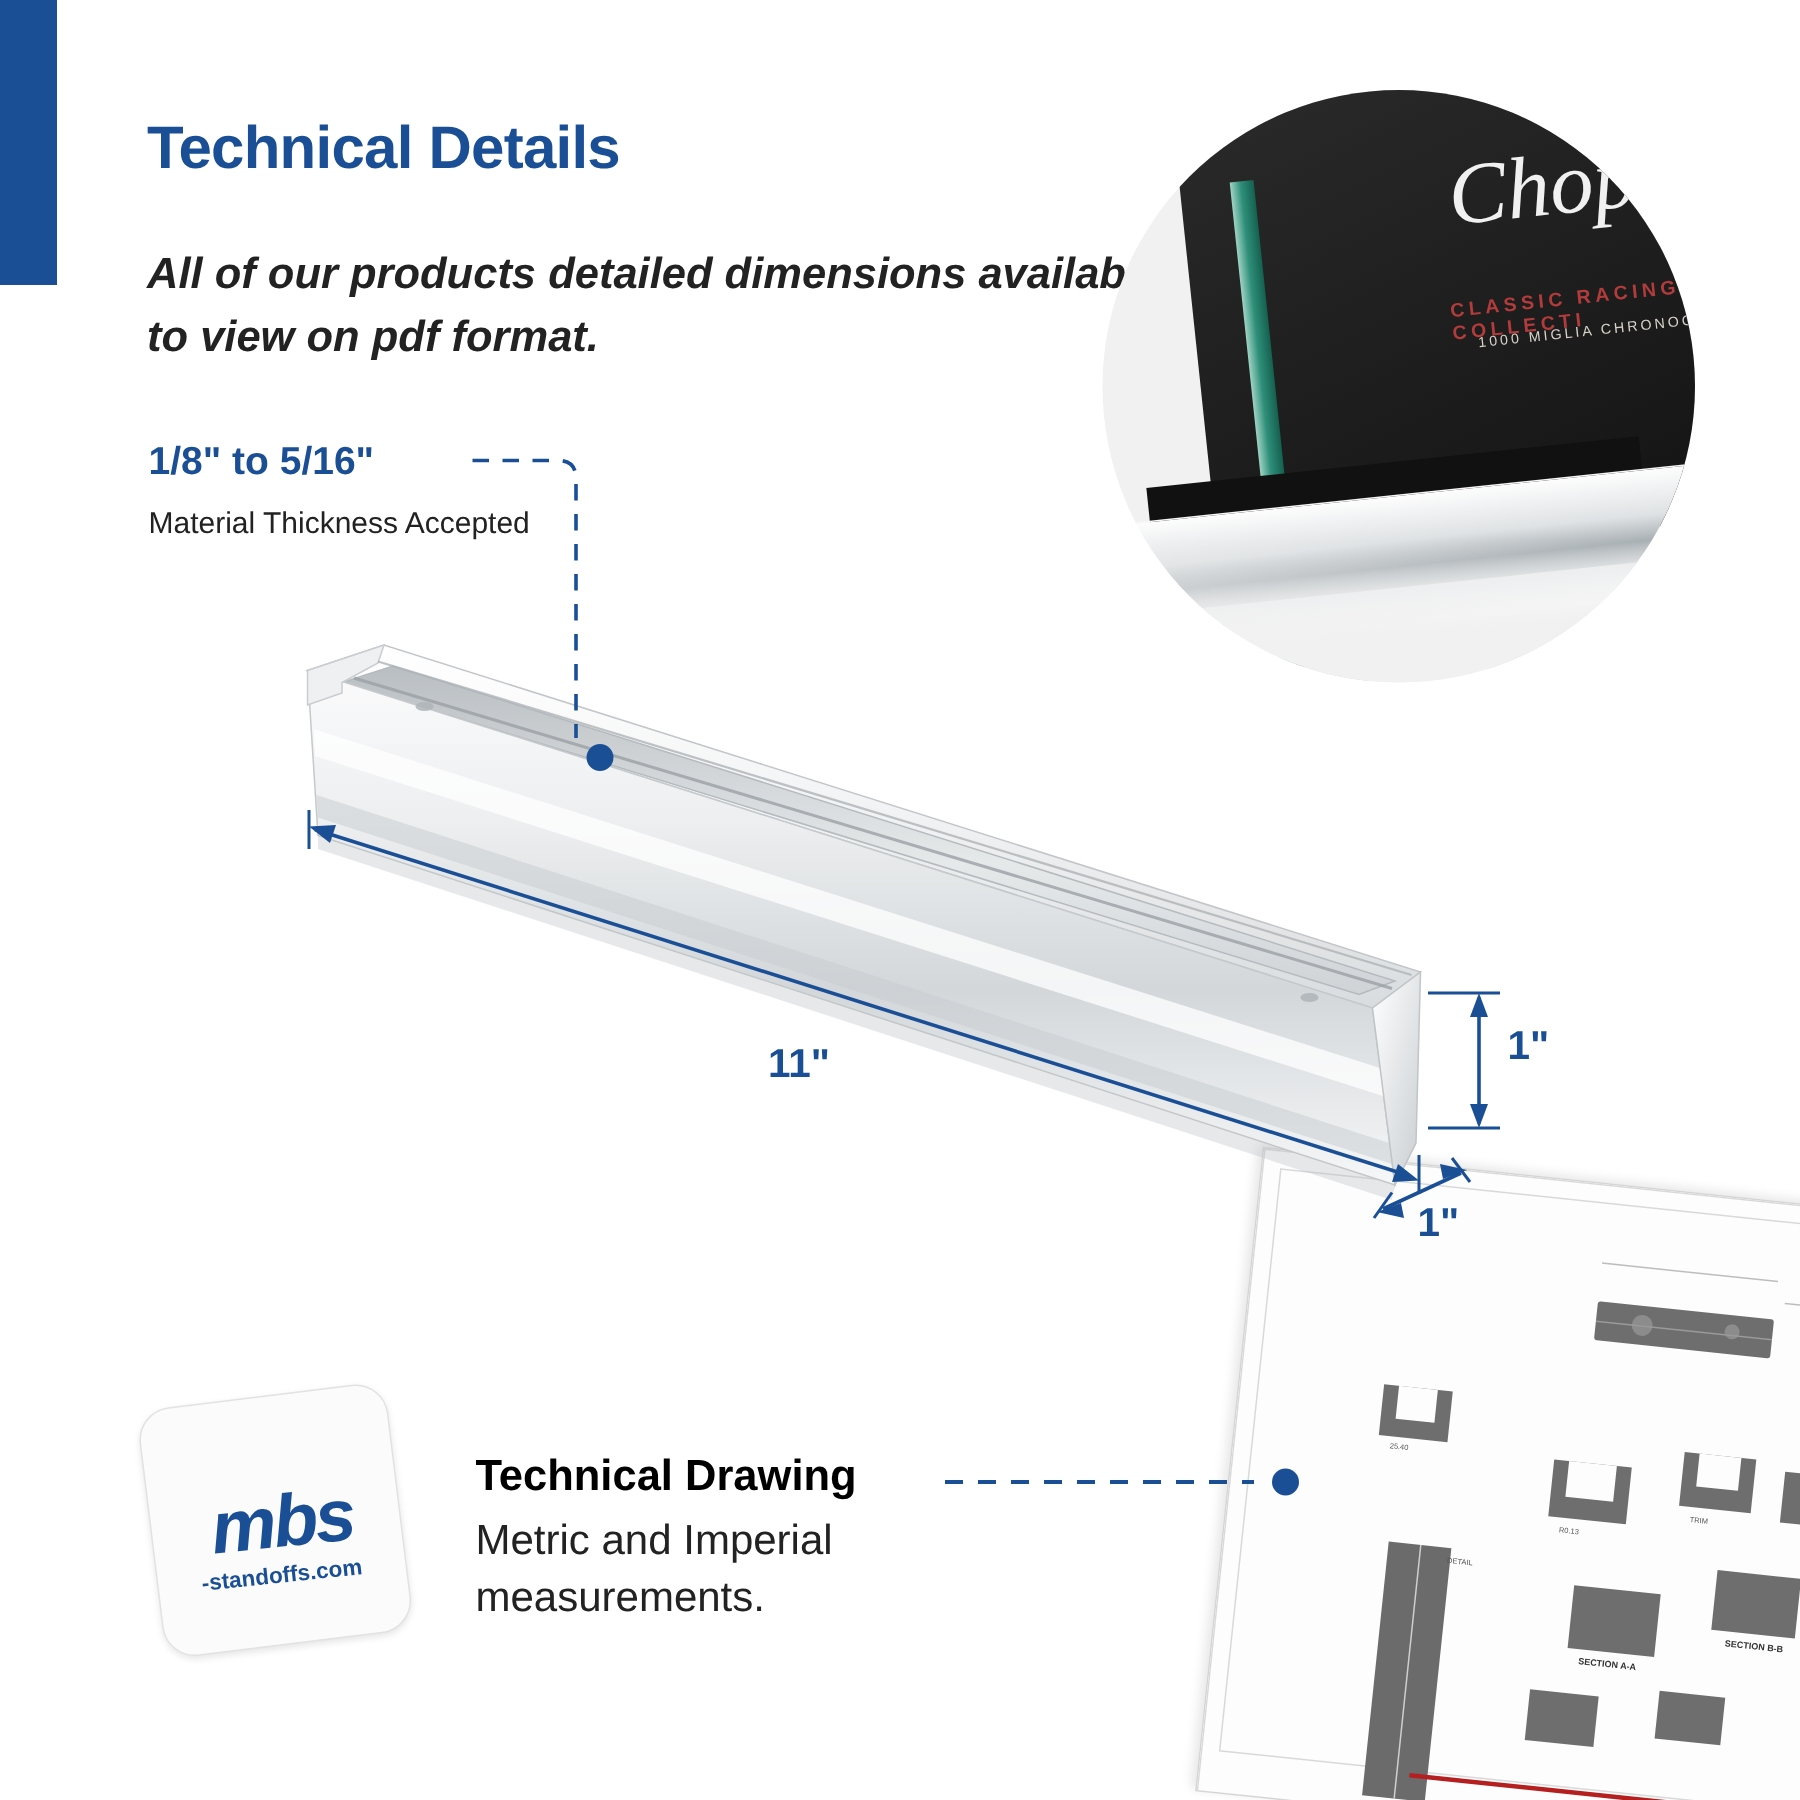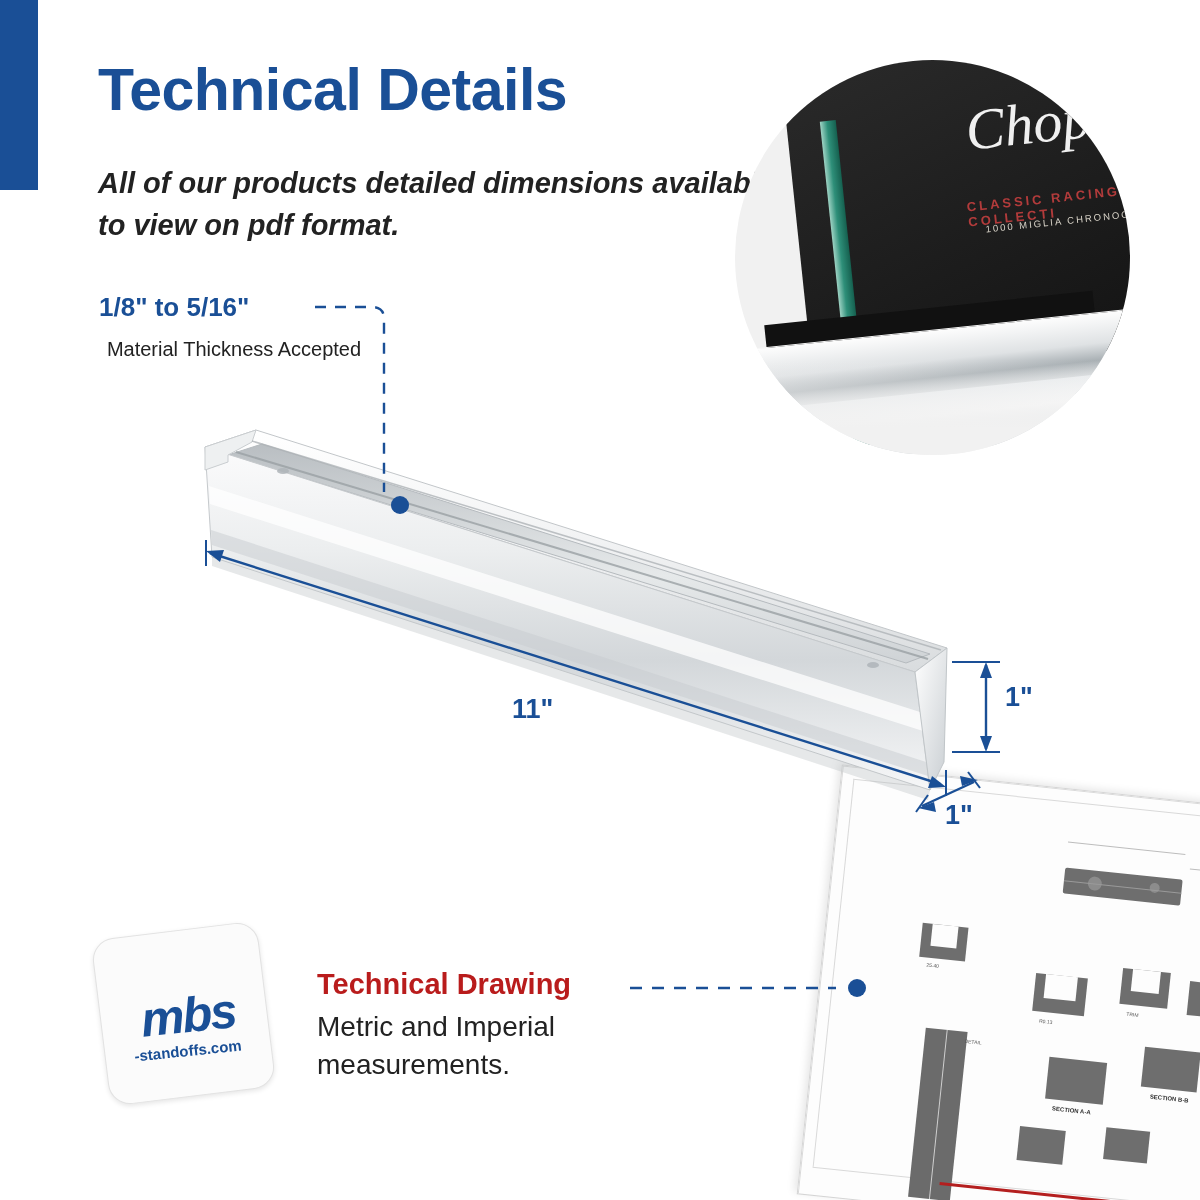--- a/index.html
+++ b/index.html
@@ -11,57 +11,57 @@
     overflow:hidden;
     color:#1a1a1a;
   }
   
   .accent-bar{
     position:absolute;left:0;top:0;width:38px;height:190px;
     background:#1a4f96;
   }
   
   .page-title{
-    position:absolute;left:98px;top:60px;
-    font-size:59px;font-weight:bold;color:#1a4f96;
+    position:absolute;left:98px;top:78px;
+    font-size:40px;font-weight:bold;color:#1a4f96;
     letter-spacing:-0.5px;
     line-height:1.05;
   }
   .page-subtitle{
     position:absolute;left:98px;top:162px;width:680px;
     font-size:29px;font-style:italic;color:#222;
     line-height:1.45;
     font-weight:bold;
   }
   
   .callout-thickness-value{
     position:absolute;left:99px;top:292px;
     font-size:26px;font-weight:bold;color:#1a4f96;
   }
   .callout-thickness-desc{
     position:absolute;left:99px;top:336px;width:270px;
-    font-size:20px;color:#222;line-height:1.35;text-align:center;
+    font-size:20px;color:#222;line-height:1.35;
   }
   
   .dim-length{
     position:absolute;left:512px;top:694px;
     font-size:27px;font-weight:bold;color:#1a4f96;
   }
   .dim-height{
     position:absolute;left:1005px;top:682px;
     font-size:27px;font-weight:bold;color:#1a4f96;
   }
   .dim-depth{
     position:absolute;left:945px;top:800px;
     font-size:27px;font-weight:bold;color:#1a4f96;
   }
   
   .tech-drawing-title{
     position:absolute;left:317px;top:968px;
-    font-size:29px;font-weight:bold;color:#b91c1c;
+    font-size:29px;font-weight:bold;color:#000000;
   }
   .tech-drawing-desc{
     position:absolute;left:317px;top:1008px;width:330px;
     font-size:28px;color:#222;line-height:1.35;
   }
   
   .logo-box{
     position:absolute;left:100px;top:930px;width:165px;height:165px;
     background:#fbfbfb;border:1px solid #e2e2e2;border-radius:22px;
     box-shadow:0 2px 5px rgba(0,0,0,.10);

